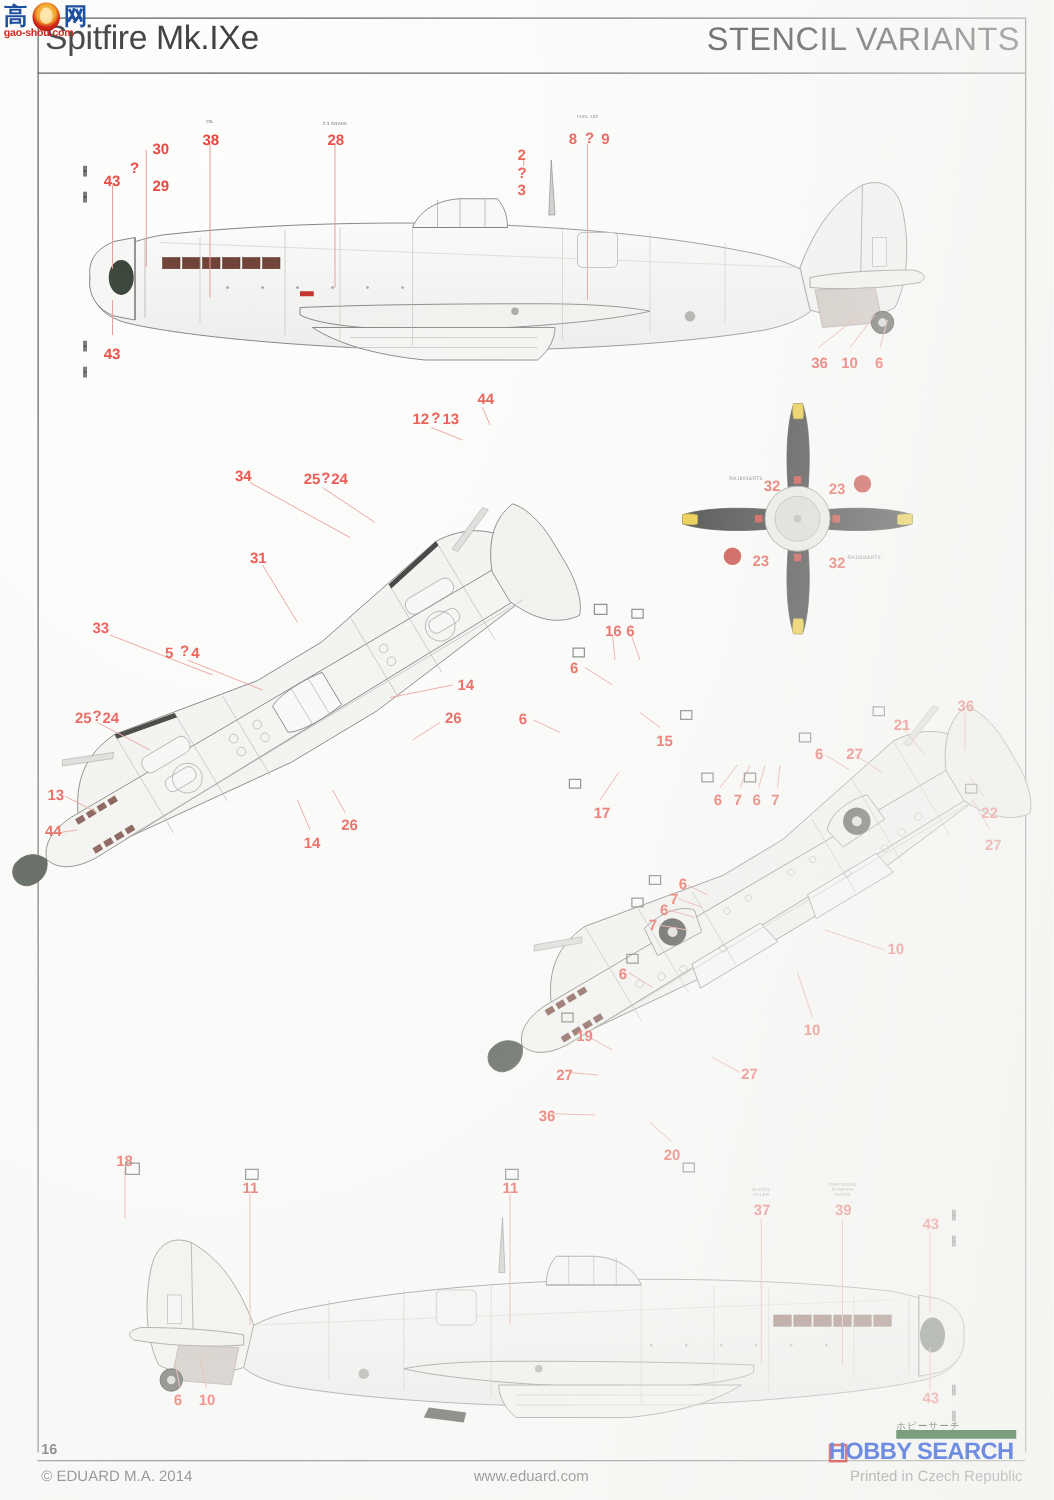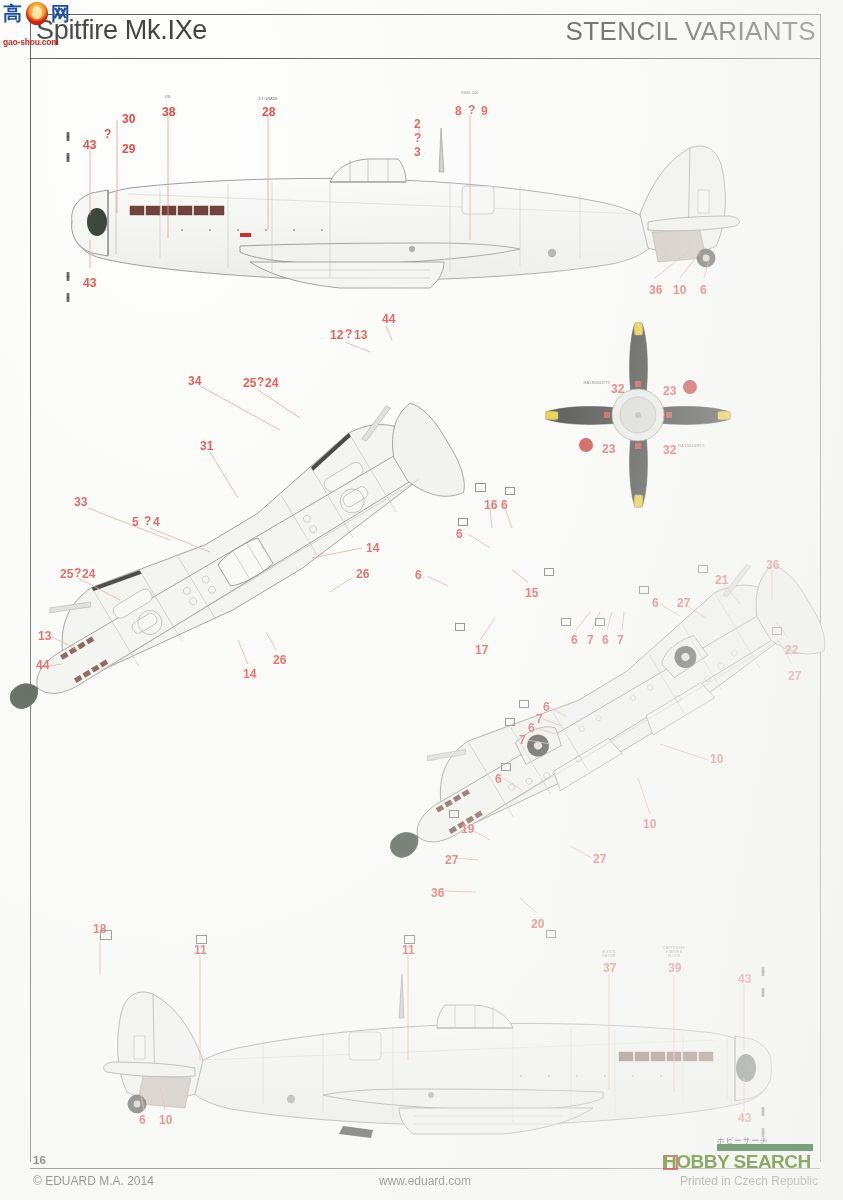--- a/index.html
+++ b/index.html
@@ -103,21 +103,21 @@
     content: "";
     position: absolute;
     left: 6px; top: 4px;
     width: 10px; height: 13px;
     border-radius: 50% 50% 45% 45%;
     background: rgba(255,240,200,0.75);
   }
   #wm-gaoshou .dom {
     position: absolute;
     left: 1px;
-    top: 36px;
+    top: 20px;
     font-size: 8.5px;
     font-weight: bold;
     color: #d02a20;
     letter-spacing: -0.2px;
     white-space: nowrap;
   }
 
   
   #wm-hobby {
     position: absolute;
@@ -144,21 +144,21 @@
     color: #4a4a4a;
     letter-spacing: 1px;
     white-space: nowrap;
   }
   #wm-hobby .hs-txt {
     position: absolute;
     left: 2px;
     top: 15px;
     font-size: 19px;
     font-weight: bold;
-    color: #4d7c0f;
+    color: #1d4ed8;
     letter-spacing: -0.5px;
     white-space: nowrap;
   }
   #wm-hobby .hs-sq {
     position: absolute;
     left: 2px;
     top: 19px;
     width: 11px;
     height: 11px;
     border: 2px solid #d8382f;

